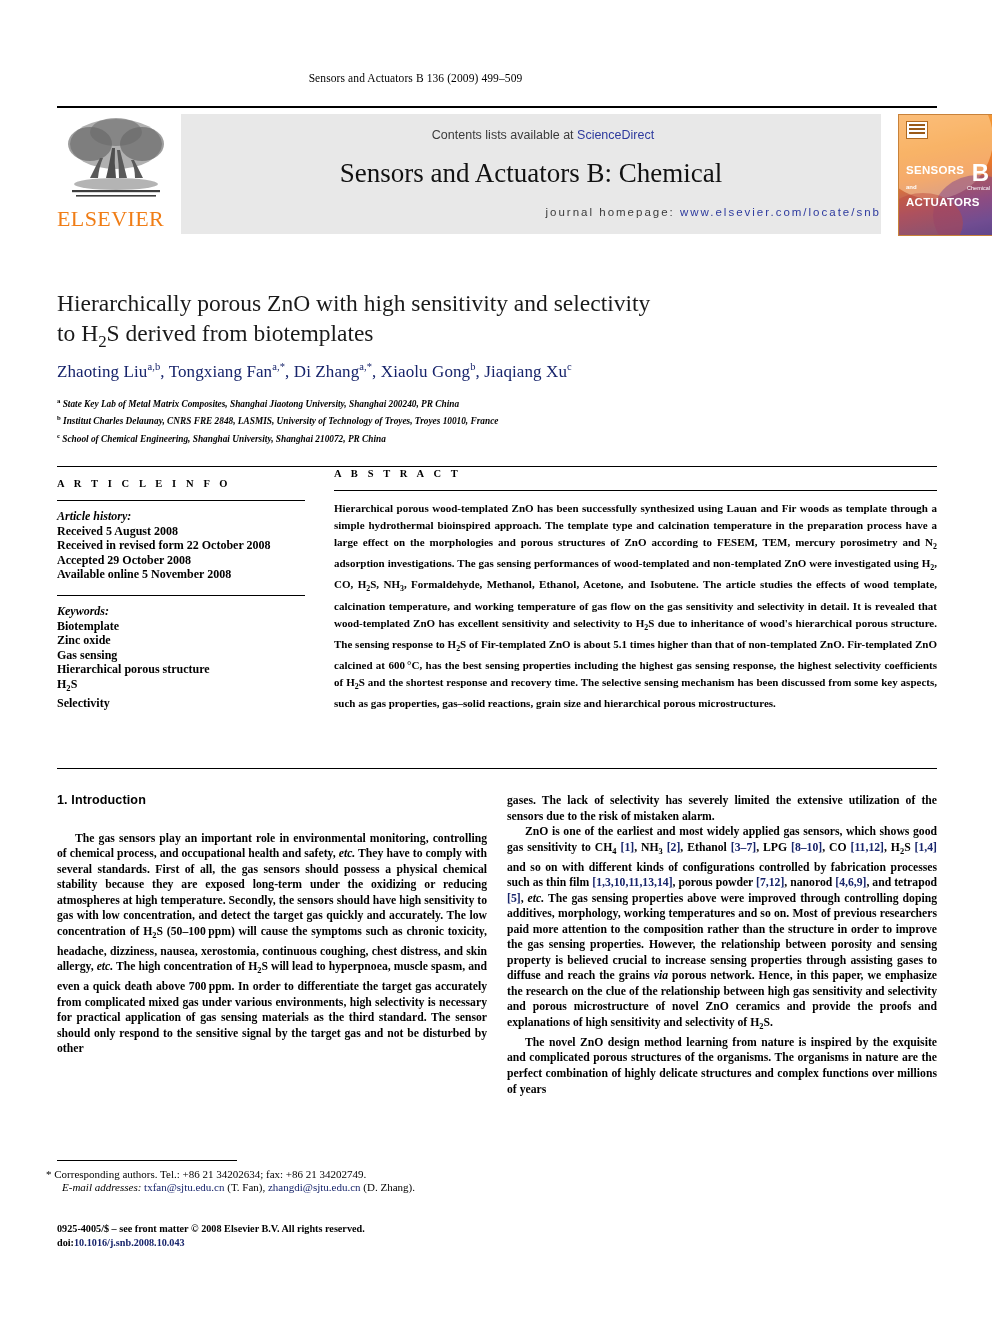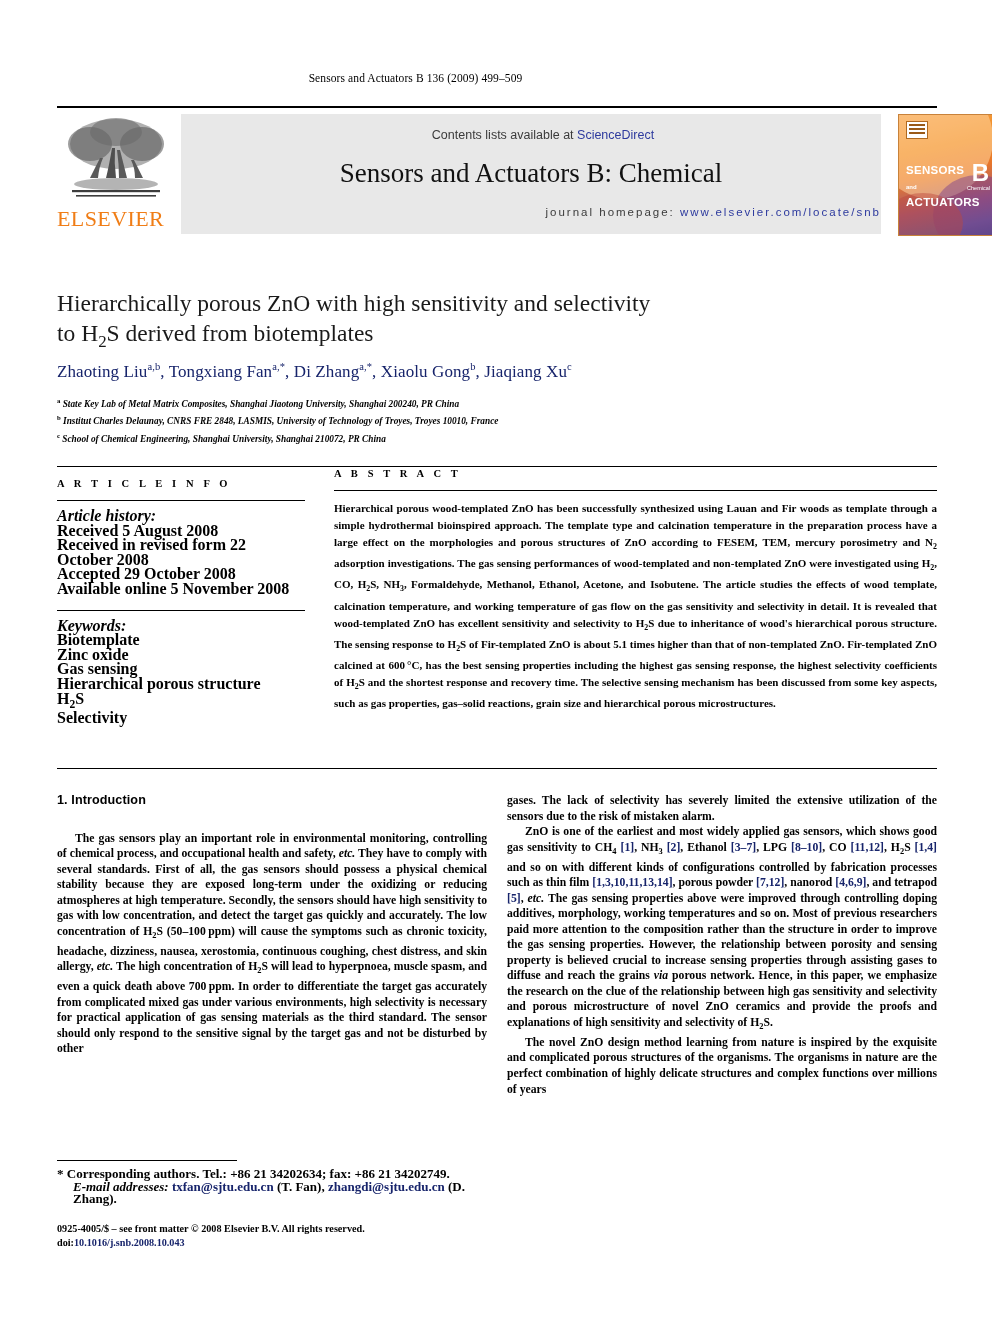--- a/index.html
+++ b/index.html
@@ -214,21 +214,21 @@
     font-family: "Liberation Serif", serif;
     font-weight: bold;
     font-size: 10.5px;
     letter-spacing: 3.6px;
   }
   .info-rule {
     border-top: 0.9px solid #000;
     margin: 11px 0 8px 0;
   }
   .info-block {
-    font-size: 16px;
+    font-size: 12px;
     line-height: 14.6px;
     font-weight: bold;
   }
   .info-block .it {
     font-style: italic;
   }
   .info-rule2 {
     border-top: 0.9px solid #000;
     margin: 13px 0 8px 0;
   }
@@ -281,25 +281,25 @@
 
   
   .foot-rule {
     position: absolute;
     left: 57px; top: 1160px;
     width: 180px;
     border-top: 0.9px solid #000;
   }
   .footnote {
     position: absolute;
-    left: 57px; top: 1168px;
+    left: 46px; top: 1168px;
     width: 440px;
-    font-size: 13px;
+    font-size: 11px;
     line-height: 12.6px;
-    font-weight: bold;
+    font-weight: normal;
   }
   .footnote .ind {
     display: block;
     padding-left: 16px;
     text-indent: -16px;
   }
   .footnote .ind2 {
     display: block;
     padding-left: 16px;
   }

